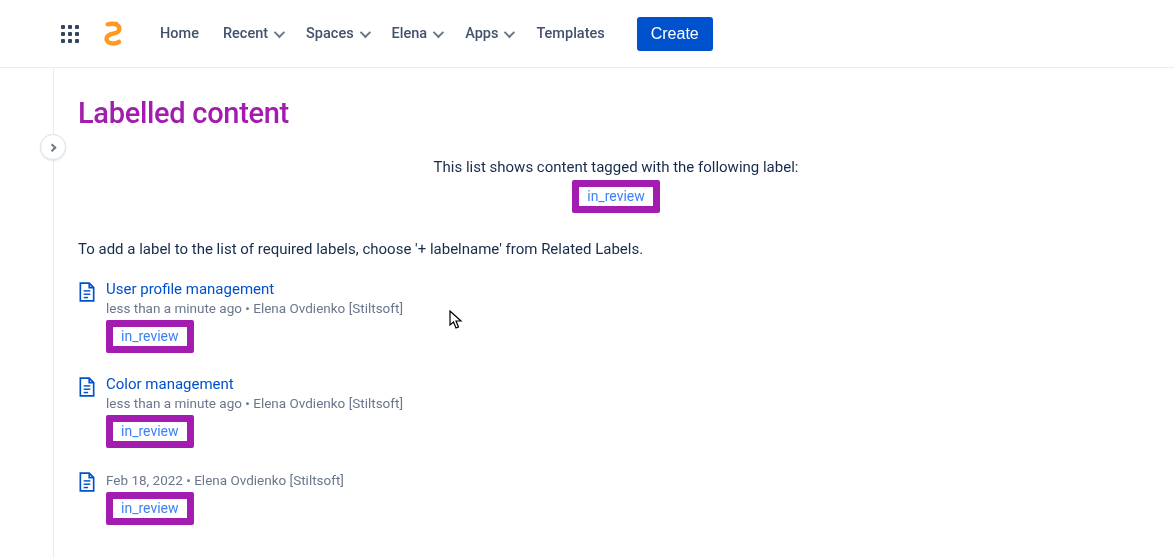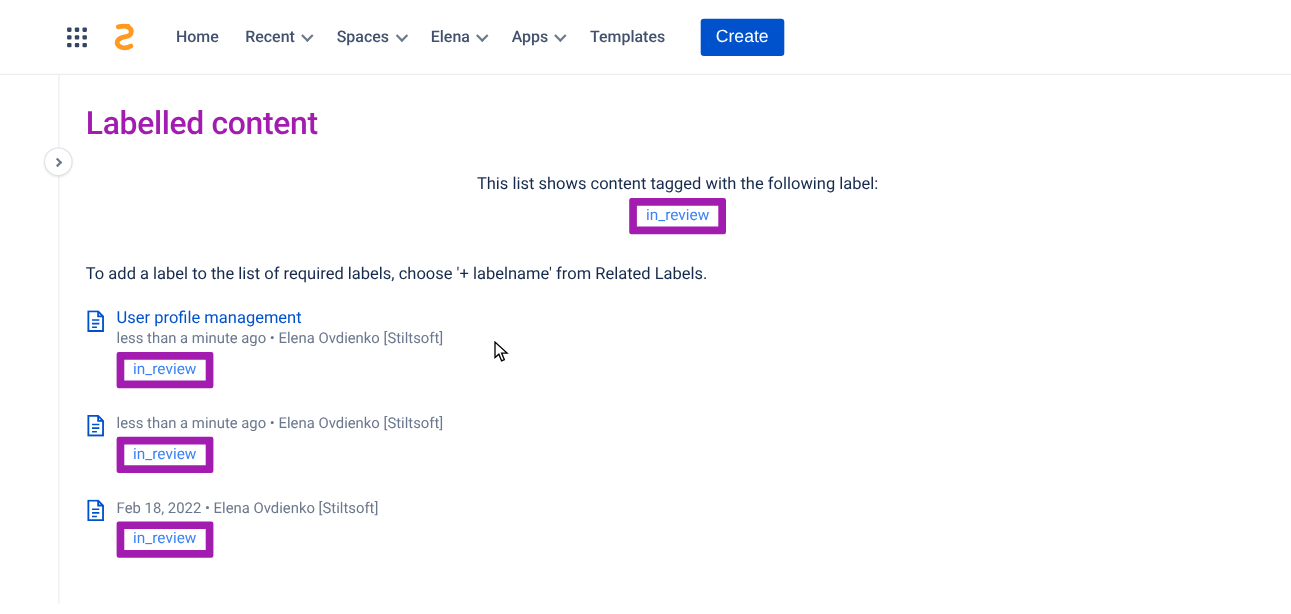--- a/index.html
+++ b/index.html
@@ -227,21 +227,21 @@
           <div class="result-body"><div class="result-title">User profile management</div><div class="result-meta">less than a minute ago • Elena Ovdienko [Stiltsoft]</div><span class="label-chip">in_review</span></div>
         </div>
         <div class="result">
           <span><svg class="page-icon" viewBox="0 0 16 18">
               <path d="M2 1 L10 1 L14 5 L14 17 L2 17 Z" fill="none" stroke="#0052cc" stroke-width="1.5"></path>
               <path d="M10 1 L10 5 L14 5" fill="none" stroke="#0052cc" stroke-width="1.5"></path>
               <line x1="5" y1="8" x2="11" y2="8" stroke="#0052cc" stroke-width="1.3"></line>
               <line x1="5" y1="11" x2="11" y2="11" stroke="#0052cc" stroke-width="1.3"></line>
               <line x1="5" y1="14" x2="9" y2="14" stroke="#0052cc" stroke-width="1.3"></line>
             </svg></span>
-          <div class="result-body"><div class="result-meta">less than a minute ago • Elena Ovdienko [Stiltsoft]</div><span class="label-chip">in_review</span></div>
+          <div class="result-body"><div class="result-title">Color management</div><div class="result-meta">less than a minute ago • Elena Ovdienko [Stiltsoft]</div><span class="label-chip">in_review</span></div>
         </div>
         <div class="result">
           <span><svg class="page-icon" viewBox="0 0 16 18">
               <path d="M2 1 L10 1 L14 5 L14 17 L2 17 Z" fill="none" stroke="#0052cc" stroke-width="1.5"></path>
               <path d="M10 1 L10 5 L14 5" fill="none" stroke="#0052cc" stroke-width="1.5"></path>
               <line x1="5" y1="8" x2="11" y2="8" stroke="#0052cc" stroke-width="1.3"></line>
               <line x1="5" y1="11" x2="11" y2="11" stroke="#0052cc" stroke-width="1.3"></line>
               <line x1="5" y1="14" x2="9" y2="14" stroke="#0052cc" stroke-width="1.3"></line>
             </svg></span>
           <div class="result-body"><div class="result-meta">Feb 18, 2022 • Elena Ovdienko [Stiltsoft]</div><span class="label-chip">in_review</span></div>

